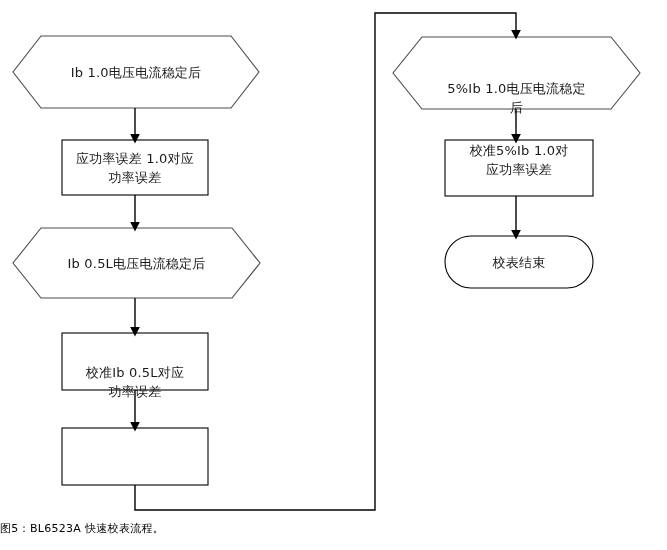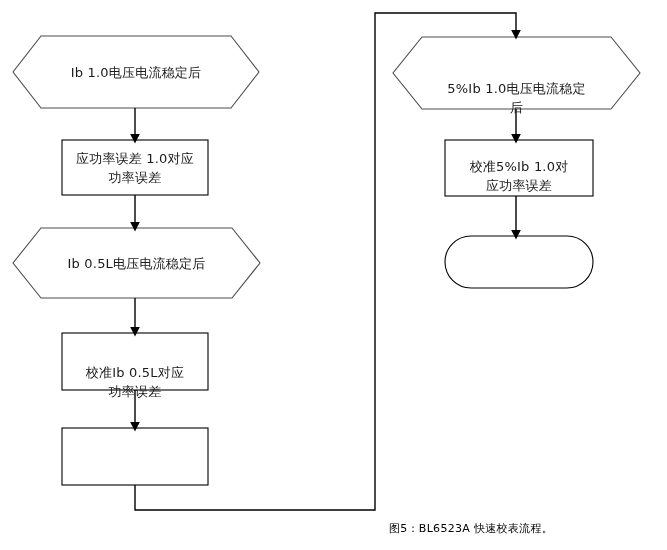--- a/index.html
+++ b/index.html
@@ -41,21 +41,21 @@
     color: #1a1a1a;
     letter-spacing: 0.2px;
     white-space: pre-line;
     pointer-events: none;
   }
   .caption {
     position: absolute;
     left: 0;
     top: 521px;
     width: 553px;
-    text-align: right;
+    text-align: left;
     font-family: "DejaVu Sans", "Liberation Sans", sans-serif;
     font-size: 11px;
     color: #000000;
     letter-spacing: 0.3px;
   }
 </style>
 </head>
 <body>
 
 <div id="flow-root">
@@ -105,19 +105,20 @@
 
   <div class="node-label" style="left:13px; top:228px; width:247px; height:70px;">Ib 0.5L电压电流稳定后</div>
 
   <div class="node-label" style="left:62px; top:333px; width:146px; height:57px;margin-top:20px;">校准Ib 0.5L对应
 功率误差</div>
 
 
   <div class="node-label" style="left:400px; top:37px; width:233px; height:72px;margin-top:25px;">5%Ib 1.0电压电流稳定
 后</div>
 
-  <div class="node-label" style="left:445px; top:148px; width:148px; height:56px;">校准5%Ib 1.0对
+  <div class="node-label" style="left:445px; top:132px; width:148px; height:56px;">校准5%Ib 1.0对
 应功率误差</div>
 
+  <div class="node-label" style="left:445px; top:236px; width:148px; height:52px;">校表结束</div>
 
   <div class="caption">图5：BL6523A 快速校表流程。</div>
 
 </div>
 
 </body></html>

